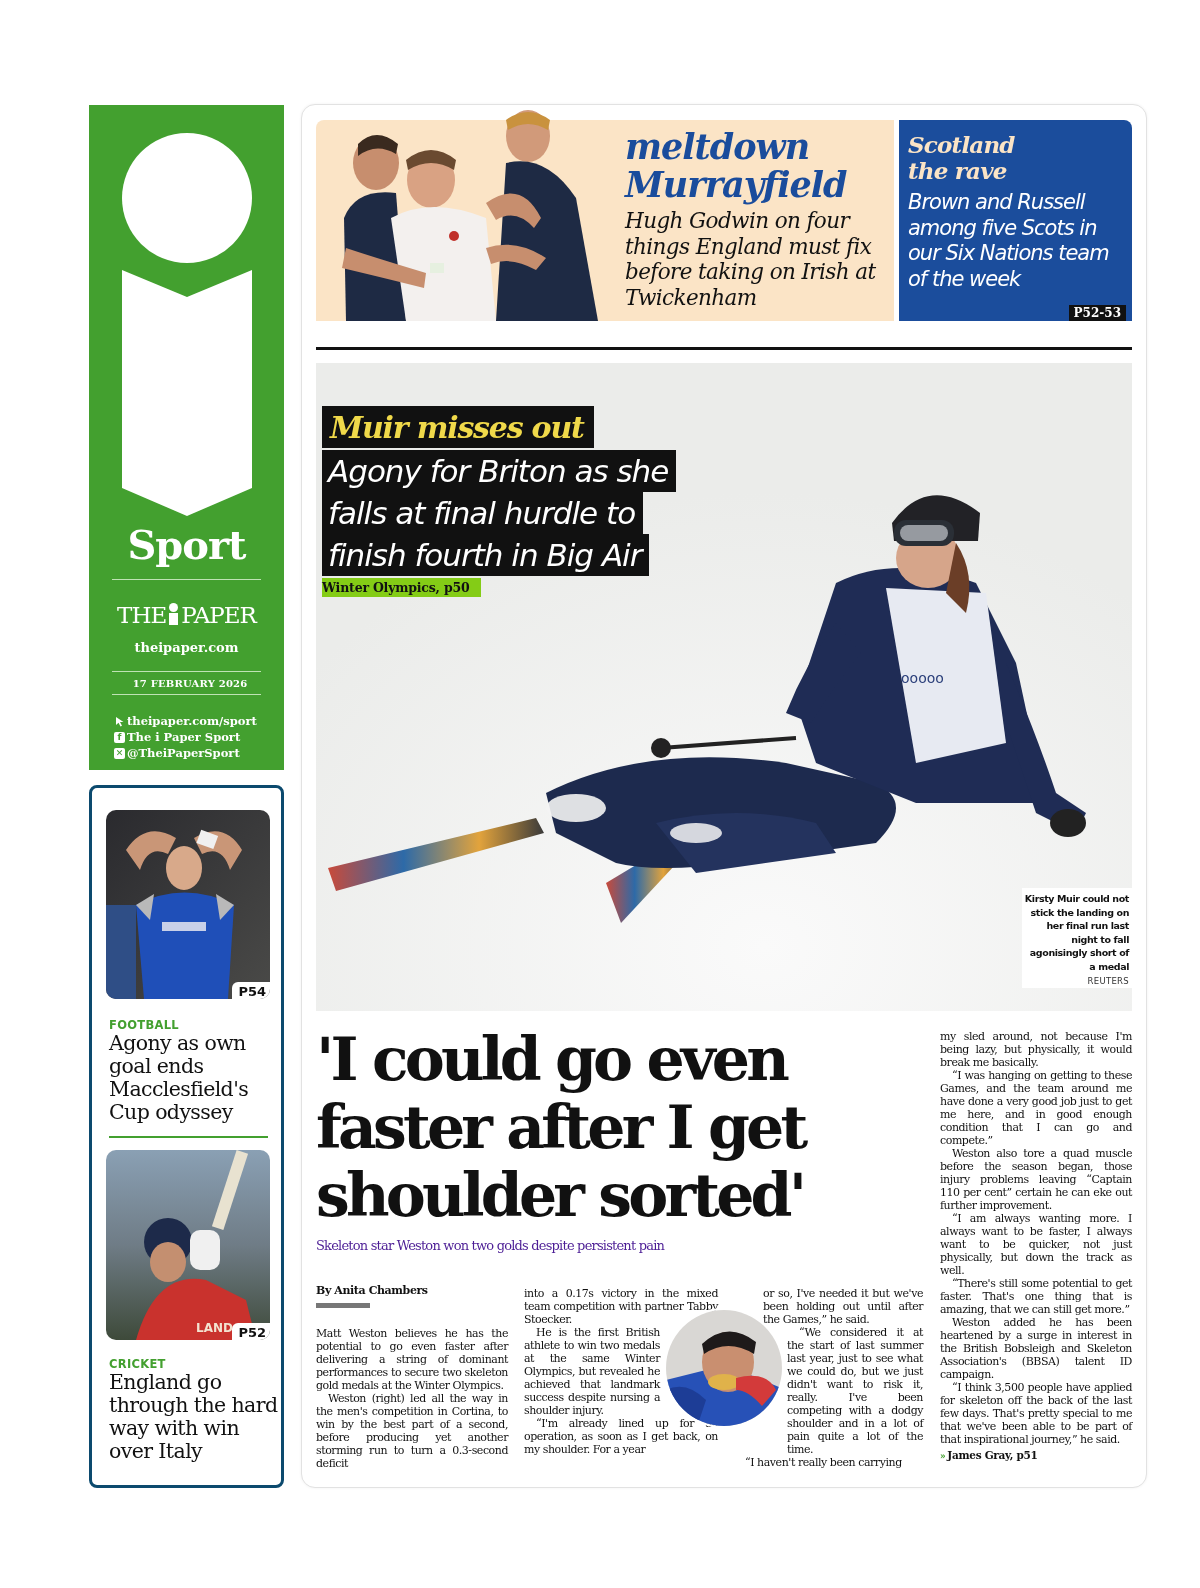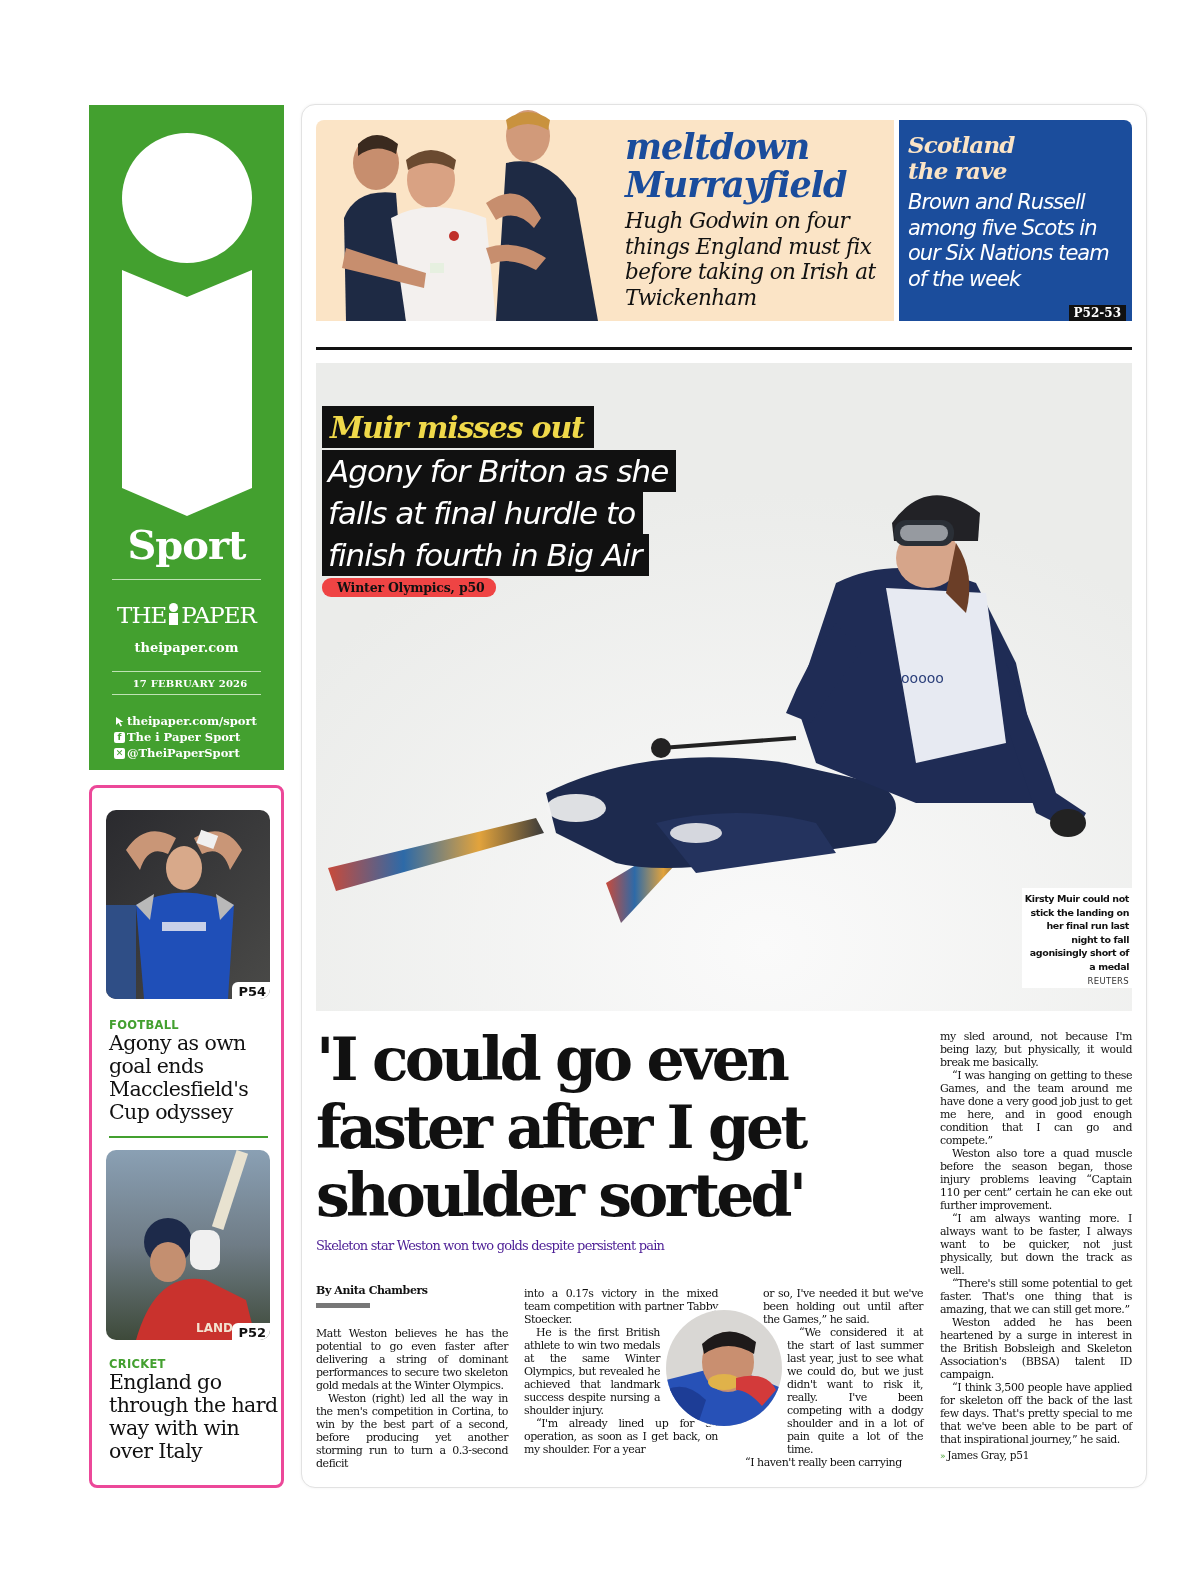--- a/index.html
+++ b/index.html
@@ -33,21 +33,21 @@
   .site { position: absolute; left: 0; right: 0; top: 535px; text-align: center; font-size: 13px; font-weight: 700; }
   .date { position: absolute; left: 0; right: 0; top: 573px; text-align: center; font-size: 10px; font-weight: 700; letter-spacing: 0.2px; margin-left: 7px; }
   .social { position: absolute; left: 25px; top: 608px; font-size: 11.5px; font-weight: 700; line-height: 16px; }
   .social-row { display: flex; align-items: center; gap: 2px; white-space: nowrap; }
   .social-icon { width: 11px; height: 11px; display: inline-flex; align-items: center; justify-content: center; font-size: 9px; font-family: "DejaVu Sans", sans-serif; }
   .social-icon.box { background: #fff; color: #43a02f; border-radius: 2px; font-weight: 700; }
 
   
   .side-card {
     position: absolute; left: 89px; top: 785px; width: 195px; height: 703px;
-    border: 3px solid #ec4899; border-radius: 8px; background: #fff;
+    border: 3px solid #0c4a6e; border-radius: 8px; background: #fff;
   }
   .side-photo {
     position: absolute; left: 14px; width: 164px; border-radius: 10px; overflow: hidden;
   }
   .page-tag {
     position: absolute; right: 0; bottom: 0; background: #fff; padding: 2px 4px 0 6px;
     font-family: "DejaVu Sans", sans-serif; font-weight: 700; font-size: 13px; border-top-left-radius: 6px;
   }
   .side-kicker { position: absolute; left: 17px; font-family: "DejaVu Sans", sans-serif; font-weight: 700; font-size: 11.5px; color: #43a02f; letter-spacing: 0.3px; }
   .side-head { position: absolute; left: 17px; width: 170px; font-family: "DejaVu Serif", serif; font-size: 20.5px; line-height: 23px; color: #111; letter-spacing: -0.6px; }
@@ -88,21 +88,21 @@
   .hero {
     position: absolute; left: 316px; top: 363px; width: 816px; height: 648px; overflow: hidden;
     background: linear-gradient(180deg, #eceeeb 0%, #f3f4f1 40%, #f6f6f4 70%, #efefec 100%);
     padding-left: 8px;
   }
   .hero svg { position: absolute; left: 0; top: 0; }
 
   .hero-kicker-box { position: absolute; left: 322px; top: 406px; background: #111; padding: 2px 10px 0 8px; }
   .hero-kicker { font-family: "DejaVu Serif", serif; font-weight: 700; font-style: italic; color: #f0d94a; font-size: 30px; line-height: 40px; letter-spacing: -1.2px; }
   .hero-line { position: absolute; left: 322px; background: #111; color: #fff; font-family: "DejaVu Sans", sans-serif; font-style: italic; font-size: 31px; line-height: 42px; padding: 0 8px 0 6px; letter-spacing: -1px; white-space: nowrap; }
-  .hero-ref { position: absolute; left: 322px; top: 578px; background: #ef4444; padding: 2px 12px 2px 15px; font-family: "DejaVu Serif", serif; font-weight: 700; font-size: 12.5px; letter-spacing: -0.2px; border-radius: 9px; }
+  .hero-ref { position: absolute; left: 322px; top: 578px; background: #84cc16; padding: 2px 12px 2px 0; font-family: "DejaVu Serif", serif; font-weight: 700; font-size: 12.5px; letter-spacing: -0.2px; }
 
   .caption-box { position: absolute; left: 1022px; top: 888px; width: 112px; background: #fff; padding: 4px 5px 2px 0; text-align: right; }
   .caption { font-family: "DejaVu Sans", sans-serif; font-weight: 700; font-size: 9.5px; line-height: 13.5px; letter-spacing: -0.4px; color: #111; }
   .credit { font-family: "DejaVu Sans", sans-serif; font-size: 8.5px; color: #333; margin-top: 3px; letter-spacing: 0.3px; }
 
   
   .headline {
     position: absolute; left: 316px; top: 1025px; width: 610px; font-family: "DejaVu Serif", serif; font-weight: 700;
     font-size: 60px; line-height: 68px; letter-spacing: -3.8px; color: #111;
   }
@@ -112,21 +112,21 @@
 
   .col { position: absolute; font-family: "DejaVu Serif", serif; font-size: 11px; line-height: 13px; color: #111; letter-spacing: -0.45px; text-align: justify; }
   .col p { text-indent: 0; }
   .col p + p { text-indent: 12px; }
   .col1 { left: 316px; top: 1327px; width: 192px; }
   .col2 { left: 524px; top: 1287px; width: 194px; }
   .col3 { left: 733px; top: 1287px; width: 190px; }
   .col4 { left: 940px; top: 1030px; width: 192px; }
 
   .inset-photo { position: absolute; left: 664px; top: 1308px; width: 120px; height: 120px; border-radius: 50%; overflow: hidden; border: 2px solid #fff; }
-  .see-also { position: absolute; left: 940px; top: 1449px; font-family: "DejaVu Serif", serif; font-weight: 400; font-size: 10.5px; letter-spacing: -0.3px; }
+  .see-also { position: absolute; left: 940px; top: 1449px; font-family: "DejaVu Serif", serif; font-weight: 700; font-size: 10.5px; letter-spacing: -0.3px; }
   .see-also .arrow { color: #43a02f; font-size: 9px; margin-right: 2px; }
 </style>
 </head>
 <body>
 
 <div class="masthead">
   <div class="logo-dot"></div>
   <svg class="logo-stem" viewBox="0 0 130 250" width="130" height="250">
     <polygon points="0,0 65,27 130,0 130,218 65,246 0,218" fill="#ffffff"></polygon>
   </svg>

